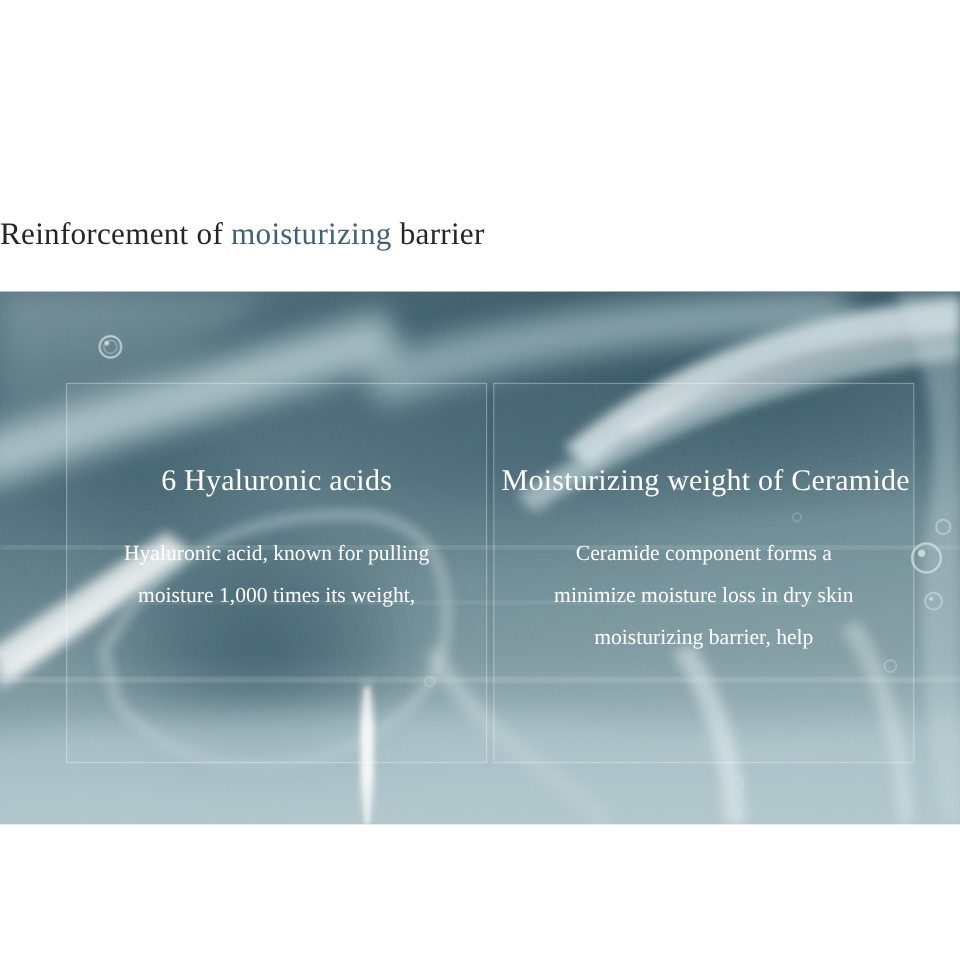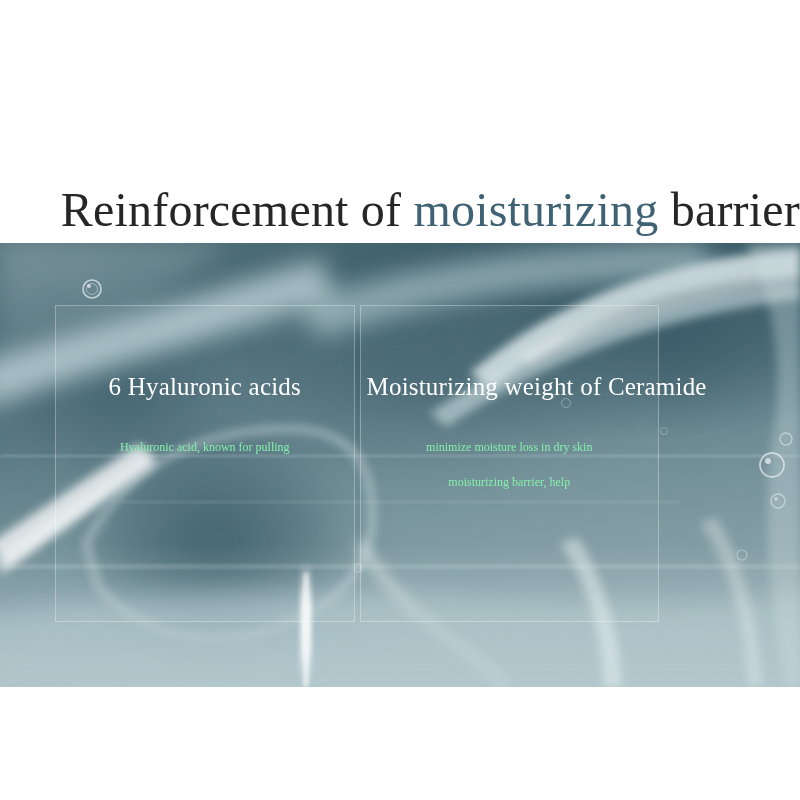--- a/index.html
+++ b/index.html
@@ -28,23 +28,23 @@
     top: 0;
     width: 800px;
     height: 243px;
     background: #ffffff;
   }
   .page-title {
     position: absolute;
     left: 0;
     top: 155px;
     width: 800px;
-    text-align: right;
+    text-align: left;
     font-family: "Liberation Serif", "DejaVu Serif", serif;
-    font-size: 48px;
+    font-size: 26px;
     font-weight: 400;
     line-height: 46px;
     letter-spacing: 0.2px;
     white-space: nowrap;
   }
   .title-dark { color: #262628; }
   .title-accent { color: #3f6375; }
 
   
   .photo-band {
@@ -62,22 +62,22 @@
     top: 0;
     width: 800px;
     height: 444px;
     display: block;
   }
 
   
   .cards {
     position: absolute;
     left: 55px;
-    top: 62px;          
-    width: 604px;
+    top: 76px;          
+    width: 707px;
     height: 317px;      
     display: flex;
     gap: 5px;
     border-radius: 10px;
   }
   .card {
     position: relative;
     flex: 1 1 0;
     border: 1px solid rgba(255,255,255,0.30);
     background: rgba(214,232,238,0.055);
@@ -97,24 +97,24 @@
     font-size: 25px;
     font-weight: 400;
     line-height: 30px;
     color: #ffffff;
     letter-spacing: 0.2px;
     margin: 0 0 28px 0;
     white-space: nowrap;
   }
   .card-body {
     font-family: "Liberation Serif", "DejaVu Serif", serif;
-    font-size: 12px;
+    font-size: 18px;
     font-weight: 400;
     line-height: 35px;
-    color: #86efac;
+    color: #ffffff;
     margin: 0;
   }
   .card-body .ln { display: block; white-space: nowrap; }
 
   
   .bottom-band {
     position: absolute;
     left: 0;
     top: 687px;
     width: 800px;
@@ -292,28 +292,30 @@
       <rect x="0" y="0" width="800" height="444" filter="url(#grain)" opacity="0.55"></rect>
     </svg>
 
     <div class="cards">
 
       <div class="card">
         <div class="card-inner">
           <div class="card-heading">6 Hyaluronic acids</div>
           <div class="card-body">
             <span class="ln">Hyaluronic acid, known for pulling</span>
+            <span class="ln">moisture 1,000 times its weight,</span>
           </div>
         </div>
       </div>
 
       <div class="card">
         <div class="card-inner">
           <div class="card-heading">Moisturizing weight of Ceramide</div>
           <div class="card-body">
+            <span class="ln">Ceramide component forms a</span>
             <span class="ln">minimize moisture loss in dry skin</span>
             <span class="ln">moisturizing barrier, help</span>
           </div>
         </div>
       </div>
 
     </div>
   </div>
 
   <div class="bottom-band"></div>

